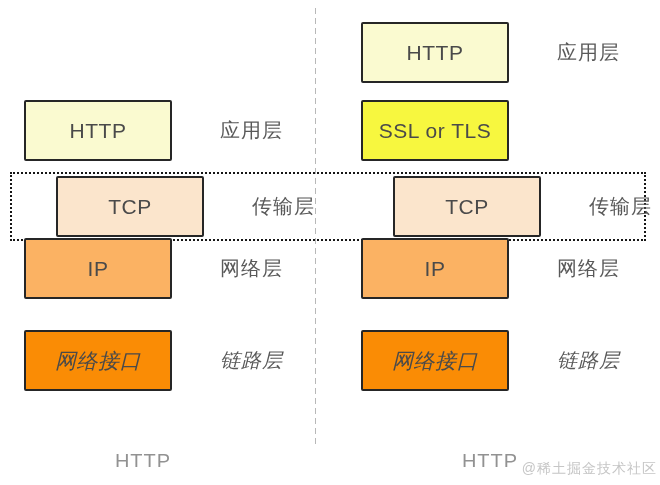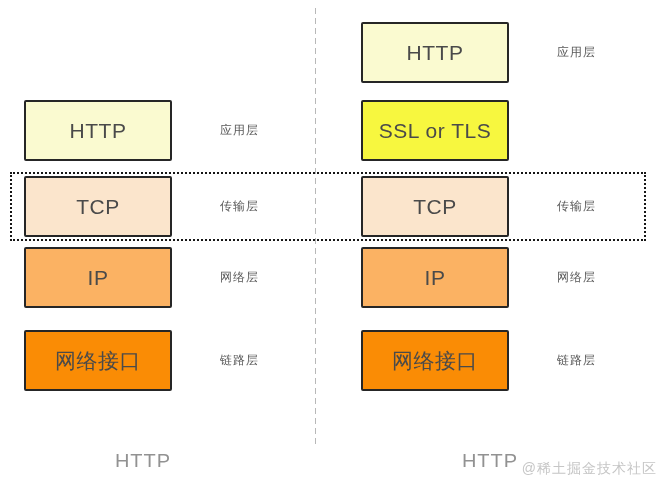--- a/index.html
+++ b/index.html
@@ -35,35 +35,35 @@
     display:flex;align-items:center;justify-content:center;
     font-size:21px;
     color:#4a4a4a;
     letter-spacing:0.5px;
   }
   
   .layer-label{
     position:absolute;
     width:90px;height:61px;
     display:flex;align-items:center;
-    font-size:12px;
+    font-size:20px;
     color:#595959;
     letter-spacing:1px;
   }
   
   .col-left-box{left:24px;}
   .col-left-label{left:220px;}
   .col-right-box{left:361px;}
   .col-right-label{left:557px;}
   
   .row0{top:22px;}
   .row1{top:100px;}
-  .row2{top:176px;}
-  .row3{top:247px;}
-  .row4{top:330px;}
+  .row2{top:176px;margin-left:32px;}
+  .row3{top:238px;}
+  .row4{top:330px;font-style:italic;}
   
   .caption{
     position:absolute;
     top:450px;height:17px;
     overflow:hidden;
     font-size:20px;line-height:22px;
     color:#787878;
     opacity:0.8;
     text-align:center;
     letter-spacing:1px;

